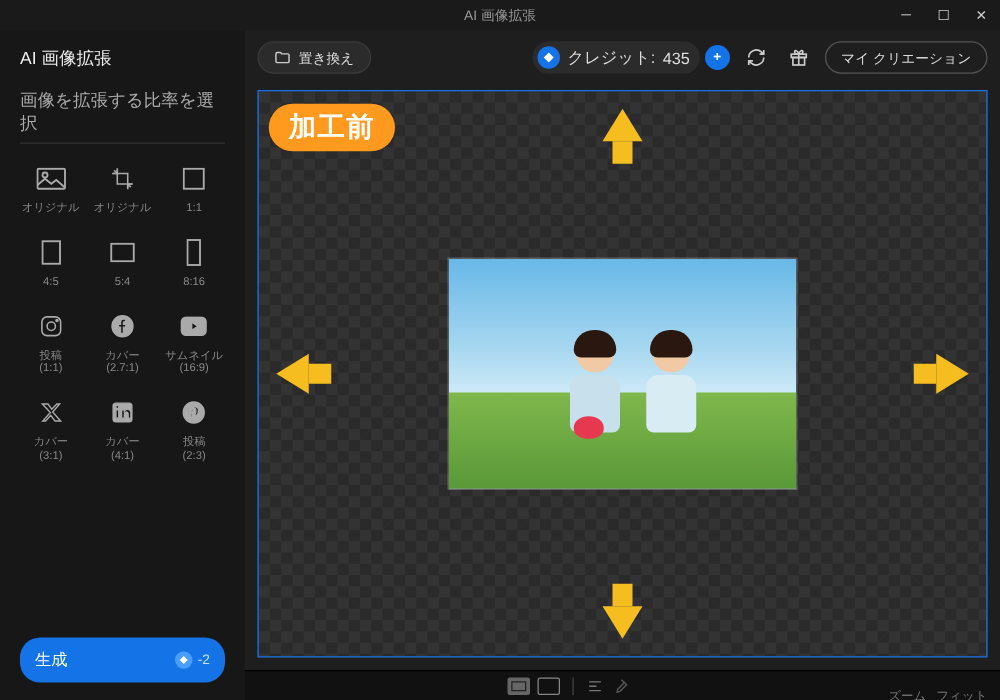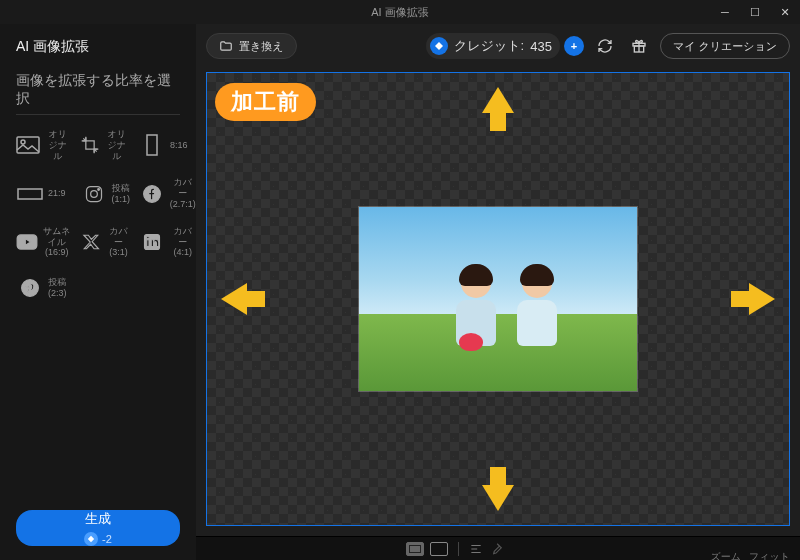--- a/index.html
+++ b/index.html
@@ -10,26 +10,26 @@
 .window-controls { position: absolute; right: 0; display: flex; }
 .win-btn { width: 30px; height: 24px; display: flex; align-items: center; justify-content: center; color: #ccc; }
 
 .main { display: flex; height: 536px; }
 
 .sidebar { width: 196px; background: #171717; padding: 14px 16px; display: flex; flex-direction: column; }
 .sidebar-title { font-size: 14px; color: #eee; margin-bottom: 16px; font-weight: 400; }
 .sidebar-subtitle { font-size: 14px; color: #aaa; border-bottom: 1px solid #333; padding-bottom: 6px; margin-bottom: 14px; }
 
 .ratio-grid { display: grid; grid-template-columns: repeat(3, 1fr); gap: 16px 8px; }
-.ratio-item { display: flex; flex-direction: row; align-items: center; gap: 4px; cursor: pointer; }
+.ratio-item { display: flex; flex-direction: column; align-items: center; gap: 4px; cursor: pointer; }
 .ratio-icon { width: 28px; height: 28px; display: flex; align-items: center; justify-content: center; color: #aaa; }
 .ratio-icon svg { stroke: #aaa; fill: none; stroke-width: 1.5; }
 .ratio-label { font-size: 9px; color: #888; text-align: center; line-height: 1.2; }
 
-.gen-button { margin-top: auto; height: 36px; background: #1473e6; border-radius: 16px; display: flex; align-items: center; padding: 0 12px; color: #fff; font-size: 13px; justify-content: space-between; flex-direction: column; }
+.gen-button { margin-top: auto; height: 36px; background: #1473e6; border-radius: 16px; display: flex; align-items: center; padding: 0 12px; color: #fff; font-size: 13px; justify-content: space-between; }
 .gen-cost { display: flex; align-items: center; gap: 4px; font-size: 11px; color: #c8e0ff; }
 .gen-cost .credit-pill { width: 14px; height: 14px; border-radius: 50%; background: #4a9eff; display: inline-flex; align-items: center; justify-content: center; }
 
 .content { flex: 1; background: #1e1e1e; display: flex; flex-direction: column; position: relative; }
 
 .topbar { height: 44px; display: flex; align-items: center; padding: 0 10px; gap: 8px; }
 .replace-btn { background: #2b2b2b; border: 1px solid #3a3a3a; border-radius: 14px; height: 26px; padding: 0 12px; display: flex; align-items: center; gap: 6px; color: #ddd; font-size: 11px; }
 .topbar-spacer { flex: 1; }
 .credit-badge { background: #2b2b2b; border-radius: 14px; height: 26px; padding: 0 8px 0 4px; display: flex; align-items: center; gap: 6px; color: #ddd; font-size: 13px; }
 .credit-icon { width: 18px; height: 18px; border-radius: 50%; background: #1473e6; display: flex; align-items: center; justify-content: center; }
@@ -113,33 +113,49 @@
               <path d="M7 2v15h15M2 7h15v15"></path>
               <circle cx="7" cy="7" r="0"></circle>
               <path d="M4 4l3 3M20 20l-3-3" stroke-dasharray="0"></path>
               <path d="M3 7h4V3M21 17h-4v4"></path>
             </svg>
           </div>
           <div class="ratio-label">オリジナル</div>
         </div>
         <div class="ratio-item">
           <div class="ratio-icon">
+            <svg width="18" height="18" stroke="#aaa" fill="none" stroke-width="1.5">
+              <rect x="1" y="1" width="16" height="16"></rect>
+            </svg>
+          </div>
+          <div class="ratio-label">1:1</div>
+        </div>
+        <div class="ratio-item">
+          <div class="ratio-icon">
+            <svg width="16" height="20" stroke="#aaa" fill="none" stroke-width="1.5">
+              <rect x="1" y="1" width="14" height="18"></rect>
+            </svg>
+          </div>
+          <div class="ratio-label">4:5</div>
+        </div>
+        <div class="ratio-item">
+          <div class="ratio-icon">
+            <svg width="20" height="16" stroke="#aaa" fill="none" stroke-width="1.5">
+              <rect x="1" y="1" width="18" height="14"></rect>
+            </svg>
+          </div>
+          <div class="ratio-label">5:4</div>
+        </div>
+        <div class="ratio-item">
+          <div class="ratio-icon">
             <svg width="12" height="22" stroke="#aaa" fill="none" stroke-width="1.5">
               <rect x="1" y="1" width="10" height="20"></rect>
             </svg>
           </div>
           <div class="ratio-label">8:16</div>
-        </div>
-        <div class="ratio-item">
-          <div class="ratio-icon">
-            <svg width="26" height="12" stroke="#aaa" fill="none" stroke-width="1.5">
-              <rect x="1" y="1" width="24" height="10"></rect>
-            </svg>
-          </div>
-          <div class="ratio-label">21:9</div>
         </div>
         <div class="ratio-item">
           <div class="ratio-icon">
             <svg width="20" height="20" viewBox="0 0 24 24" stroke="#aaa" fill="none" stroke-width="1.5">
               <rect x="3" y="3" width="18" height="18" rx="5"></rect>
               <circle cx="12" cy="12" r="4"></circle>
               <circle cx="17.5" cy="6.5" r="1" fill="#aaa"></circle>
             </svg>
           </div>
           <div class="ratio-label">投稿<br>(1:1)</div>

